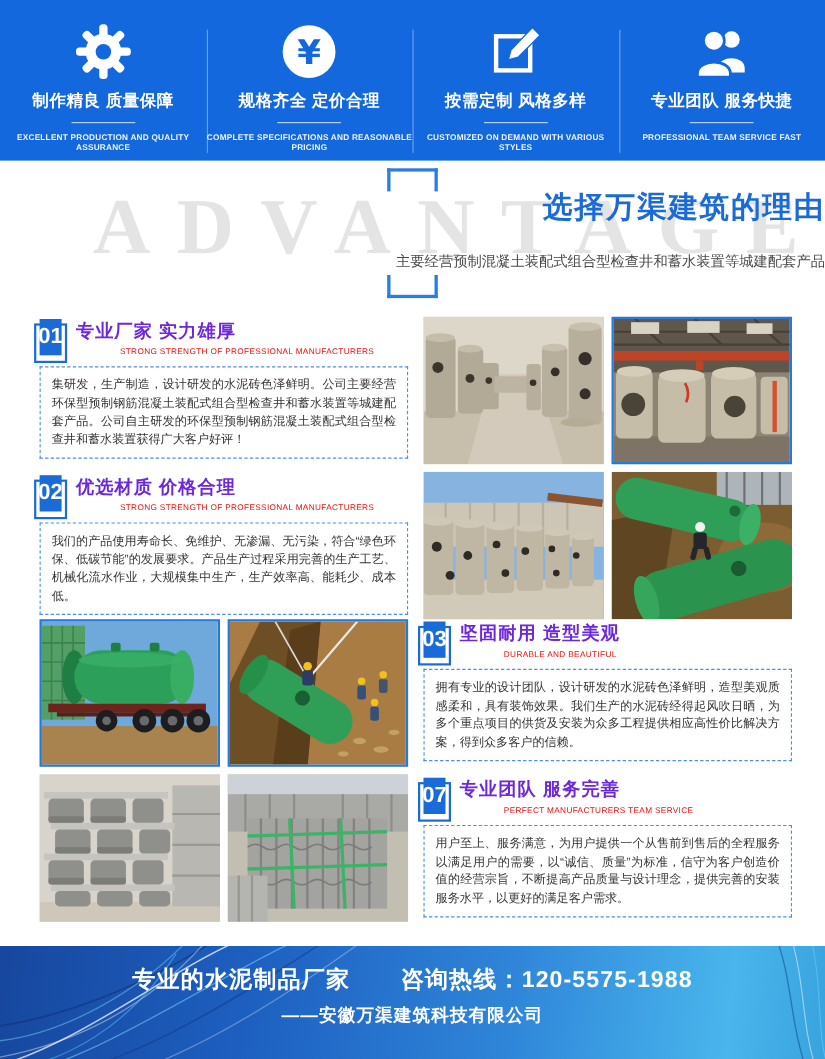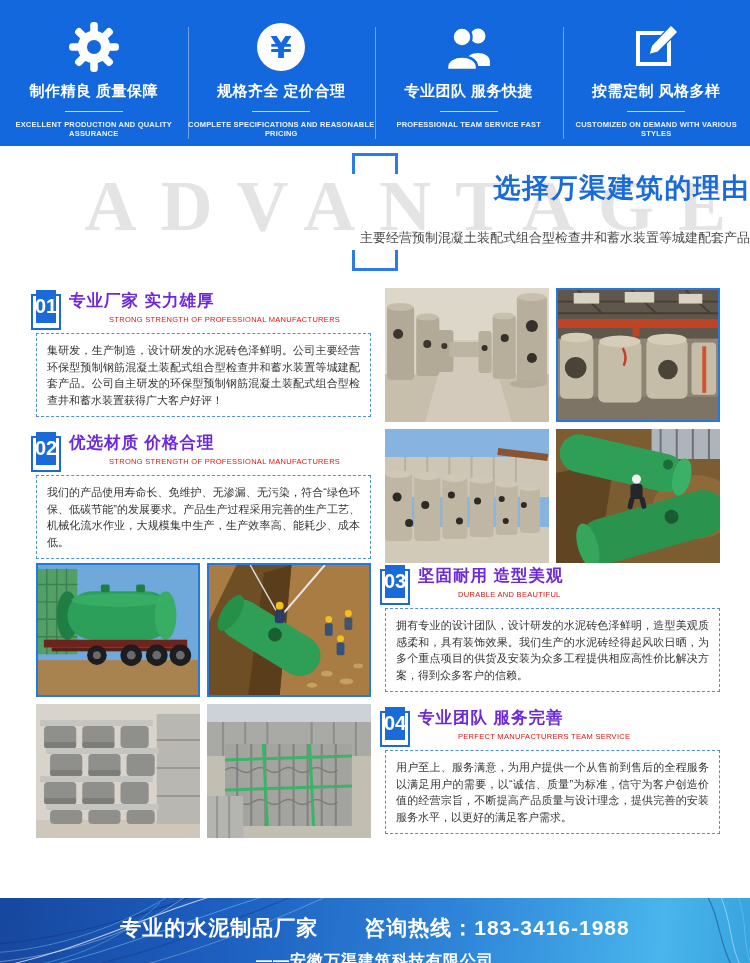--- a/index.html
+++ b/index.html
@@ -43,21 +43,21 @@
   .sec-body { margin-top:9px; border:1px dashed #4d8fe0; padding:8px 10px; font-size:11px; line-height:1.5;
               color:#333; text-align:justify; }
 
   
   .photo-grid { display:grid; grid-template-columns:1fr 1fr; gap:7px; }
   .photo { height:134px; overflow:hidden; background:#cfcabd; }
   .photo svg { width:100%; height:100%; display:block; }
   .photo.bordered { border:2px solid #2478e0; }
 
   
-  .footer { position:absolute; left:0; right:0; bottom:0; height:65px; color:#fff; text-align:center; overflow:hidden;
+  .footer { position:absolute; left:0; right:0; bottom:0; height:103px; color:#fff; text-align:center; overflow:hidden;
             background:linear-gradient(96deg,#17479e 0%,#1d5fc0 30%,#2f86d9 62%,#49b5ec 88%,#38a3dd 100%); }
   .f-lines { position:absolute; inset:0; width:100%; height:100%; }
   .f1 { position:relative; z-index:1; margin-top:16px; font-size:21px; font-weight:bold;
         display:flex; justify-content:center; gap:46px; letter-spacing:1px; }
   .f2 { position:relative; z-index:1; margin-top:9px; font-size:16px; font-weight:bold; letter-spacing:1px; }
 </style>
 </head>
 <body>
 
 <div class="page">
@@ -86,45 +86,45 @@
           <circle cx="26" cy="26" r="24" fill="#fff"></circle>
           <text x="26" y="37" text-anchor="middle" font-size="31" font-weight="bold" fill="#1268dc" font-family="DejaVu Sans, sans-serif">¥</text>
         </svg>
       </div>
       <div class="feat-title">规格齐全 定价合理</div>
       <div class="feat-line"></div>
       <div class="feat-sub">COMPLETE SPECIFICATIONS AND REASONABLE PRICING</div>
     </div>
     <div class="feat">
       <div class="feat-icon">
+        <svg width="50" height="50" viewBox="0 0 50 50">
+          <rect x="7" y="11" width="31" height="31" fill="none" stroke="#fff" stroke-width="4"></rect>
+          <path d="M40 3 l7 7 -20 20 -9 2.5 2.5 -9 z" fill="#fff" stroke="#1268dc" stroke-width="1.2"></path>
+        </svg>
+      </div>
+      <div class="feat-title">按需定制 风格多样</div>
+      <div class="feat-line"></div>
+      <div class="feat-sub">CUSTOMIZED ON DEMAND WITH VARIOUS STYLES</div>
+    </div>
+    <div class="feat">
+      <div class="feat-icon">
         <svg width="54" height="50" viewBox="0 0 54 50">
           <g fill="#fff">
             <circle cx="36" cy="14" r="7.5"></circle>
             <path d="M24 40 c0 -12 24 -12 24 0 l0 4 h-24 z"></path>
             <g stroke="#1268dc" stroke-width="2.5">
               <circle cx="20" cy="15" r="9.5"></circle>
               <path d="M5 45 c0 -14 30 -14 30 0 l0 3 H5 z"></path>
             </g>
           </g>
         </svg>
       </div>
       <div class="feat-title">专业团队 服务快捷</div>
       <div class="feat-line"></div>
       <div class="feat-sub">PROFESSIONAL TEAM SERVICE FAST</div>
-    </div>
-    <div class="feat">
-      <div class="feat-icon">
-        <svg width="50" height="50" viewBox="0 0 50 50">
-          <rect x="7" y="11" width="31" height="31" fill="none" stroke="#fff" stroke-width="4"></rect>
-          <path d="M40 3 l7 7 -20 20 -9 2.5 2.5 -9 z" fill="#fff" stroke="#1268dc" stroke-width="1.2"></path>
-        </svg>
-      </div>
-      <div class="feat-title">按需定制 风格多样</div>
-      <div class="feat-line"></div>
-      <div class="feat-sub">CUSTOMIZED ON DEMAND WITH VARIOUS STYLES</div>
     </div>
   </div>
 
   <div class="adv-head">
     <div class="watermark">ADVANTAGE</div>
     <div class="bracket top"></div>
     <div class="adv-title">选择万渠建筑的理由</div>
     <div class="adv-sub">主要经营预制混凝土装配式组合型检查井和蓄水装置等城建配套产品</div>
     <div class="bracket bottom"></div>
   </div>
@@ -479,21 +479,21 @@
             <div class="sec-cn">坚固耐用 造型美观</div>
             <div class="sec-en">DURABLE AND BEAUTIFUL</div>
           </div>
         </div>
         <div class="sec-body">拥有专业的设计团队，设计研发的水泥砖色泽鲜明，造型美观质感柔和，具有装饰效果。我们生产的水泥砖经得起风吹日晒，为多个重点项目的供货及安装为众多工程提供相应高性价比解决方案，得到众多客户的信赖。</div>
       </div>
 
       <div class="sec">
         <div class="sec-head">
           <div class="badge">
-            <div class="badge-inner">04</div>
+            <div class="badge-inner">07</div>
           </div>
           <div>
             <div class="sec-cn">专业团队 服务完善</div>
             <div class="sec-en">PERFECT MANUFACTURERS TEAM SERVICE</div>
           </div>
         </div>
         <div class="sec-body">用户至上、服务满意，为用户提供一个从售前到售后的全程服务以满足用户的需要，以“诚信、质量”为标准，信守为客户创造价值的经营宗旨，不断提高产品质量与设计理念，提供完善的安装服务水平，以更好的满足客户需求。</div>
       </div>
 
     </div>
@@ -510,18 +510,18 @@
         <path d="M-10 108 C 110 98 210 42 330 -22" stroke="rgba(22,55,130,.5)" stroke-width="1.3"></path>
         <path d="M0 118 C 120 110 230 58 360 -22" stroke="rgba(255,255,255,.3)" stroke-width="1"></path>
         <path d="M-12 96 C 60 90 120 58 160 6" stroke="rgba(90,200,250,.5)" stroke-width="1"></path>
         <path d="M718 -10 C 733 30 728 60 743 95" stroke="rgba(255,255,255,.5)" stroke-width="1"></path>
         <path d="M736 -10 C 749 30 741 65 754 95" stroke="rgba(110,210,255,.55)" stroke-width="1"></path>
         <path d="M704 -10 C 721 25 717 55 734 95" stroke="rgba(18,48,118,.45)" stroke-width="1.2"></path>
       </g>
     </svg>
     <div class="f1">
       <span>专业的水泥制品厂家</span>
-      <span>咨询热线：183-3416-1988</span>
+      <span>咨询热线：120-5575-1988</span>
     </div>
     <div class="f2">——安徽万渠建筑科技有限公司</div>
   </div>
 
 </div>
 
 </body></html>

